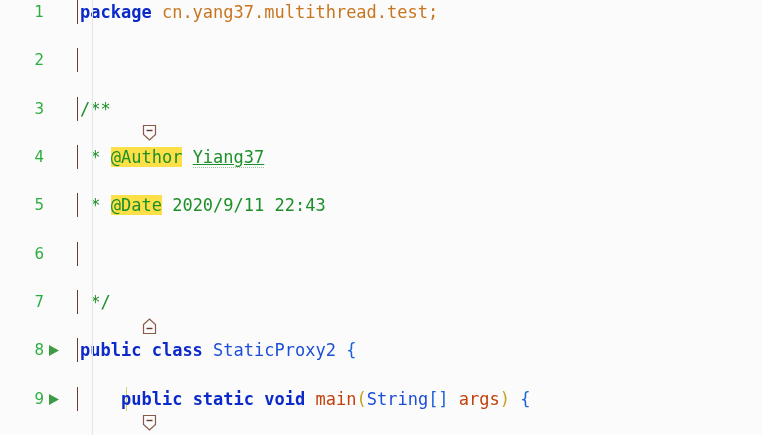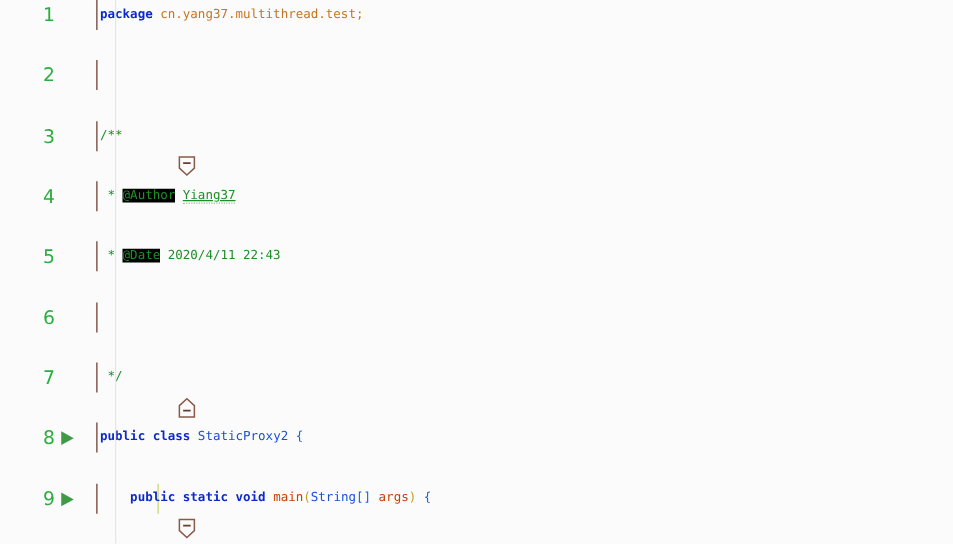--- a/index.html
+++ b/index.html
@@ -30,29 +30,29 @@
   .foldline{position:absolute;left:9px;top:0;width:1px;height:24.16px;background:#6b3b2c;}
   .foldmark{position:absolute;left:0px;top:3px;width:19px;height:18px;}
   .gutterline{
     position:absolute;left:92px;top:0;width:1px;height:435px;background:#e6e6e6;z-index:3;
   }
 
   
   .code{
     position:absolute;left:80px;top:0;white-space:pre;
     font-family:"DejaVu Sans Mono","Liberation Mono",monospace;
-    font-size:10px;letter-spacing:0px;
+    font-size:17px;letter-spacing:0px;
   }
   .indent{position:absolute;top:0;width:1px;height:24.16px;background:#c9d66e;}
 
   
   .kw{color:#0c29c9;font-weight:bold;}
   .pkg{color:#c8751f;}
   .cmt{color:#1d8f29;}
-  .tag{color:#1d8f29;background:#000000;}
+  .tag{color:#1d8f29;background:#fde047;}
   .cmtval{color:#1d8f29;}
   .dotted{color:#1d8f29;border-bottom:1px dotted #9bbf9b;text-decoration:underline;}
   .type{color:#1d4ed8;}
   .cls{color:#1d4ed8;}
   .plain{color:#c2410c;}
   .brk-b{color:#1b64d8;}
   .brk-o{color:#c8a21f;}
 </style>
 </head>
 <body>
@@ -94,21 +94,21 @@
     <div class="rowbg"></div>
     <div class="lnum">4</div>
     <div class="foldzone"><div class="foldline"></div></div>
     <div class="code"><span class="cmt"> * </span><span class="tag">@Author</span><span class="cmt"> </span><span class="dotted">Yiang37</span></div>
   </div>
 
   <div class="row" style="top:96.64px">
     <div class="rowbg"></div>
     <div class="lnum">5</div>
     <div class="foldzone"><div class="foldline"></div></div>
-    <div class="code"><span class="cmt"> * </span><span class="tag">@Date</span><span class="cmt"> </span><span class="cmtval">2020/4/11 22:43</span></div>
+    <div class="code"><span class="cmt"> * </span><span class="tag">@Date</span><span class="cmt"> </span><span class="cmtval">2020/9/11 22:43</span></div>
   </div>
 
   <div class="row" style="top:120.8px">
     <div class="rowbg"></div>
     <div class="lnum">6</div>
     <div class="foldzone"><div class="foldline"></div></div>
   </div>
 
   <div class="row" style="top:144.96px">
     <div class="rowbg"></div>

